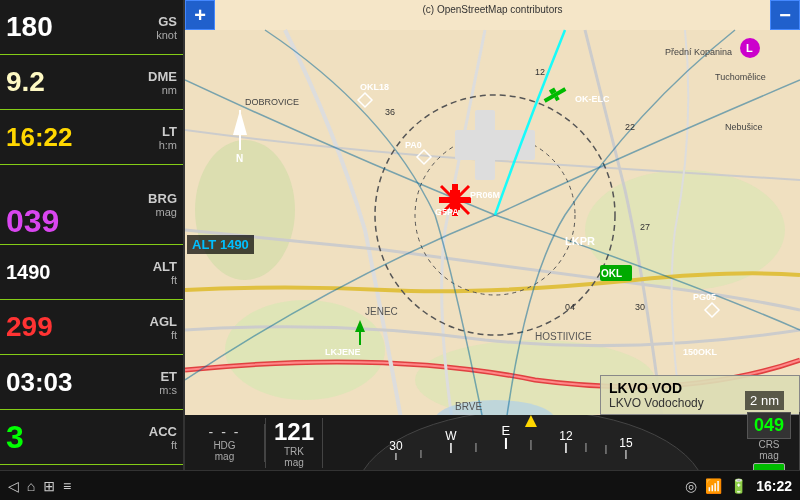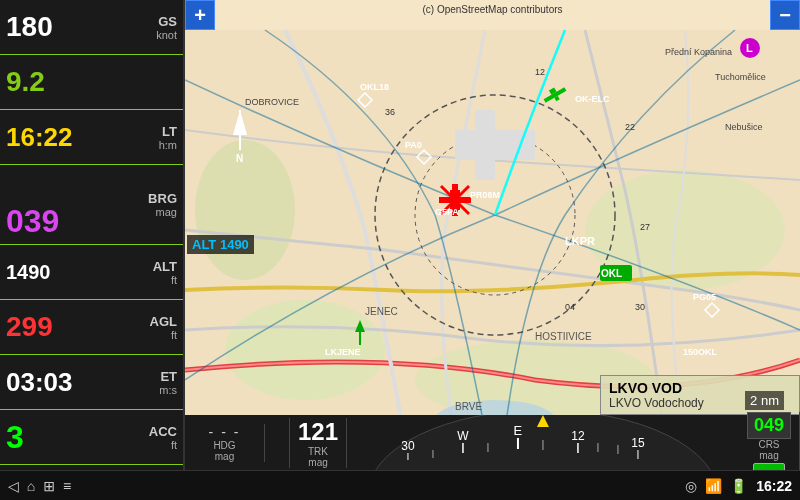--- a/index.html
+++ b/index.html
@@ -60,21 +60,21 @@
       color: #ccc;
       text-align: center;
     }
 
     .data-label-sub {
       font-size: 11px;
       color: #aaa;
     }
 
     .value-gs { color: white; }
-    .value-dme { color: #84cc16; font-size: 28px; }
+    .value-dme { color: #fef9c3; font-size: 28px; }
     .value-lt { color: #ffd700; font-size: 26px; }
     .value-brg { color: #d946ef; font-size: 32px; margin-top: 34px; }
     .value-alt { color: white; font-size: 20px; }
     .value-agl { color: #ff3333; font-size: 28px; }
     .value-et { color: white; font-size: 26px; }
     .value-acc { color: #00ff00; font-size: 32px; }
 
     
     .map-area {
       flex: 1;
@@ -162,21 +162,20 @@
     .hdg-label { font-size: 10px; color: #aaa; }
     .hdg-dashes { color: #ccc; font-size: 14px; letter-spacing: 2px; }
 
     .trk-display {
       display: flex;
       flex-direction: column;
       align-items: center;
       padding: 0 8px;
       border-left: 1px solid #444;
       border-right: 1px solid #444;
-      margin-left: 24px;
     }
     .trk-value { color: white; font-size: 24px; font-weight: bold; }
     .trk-label { color: #aaa; font-size: 10px; }
 
     .crs-section {
       display: flex;
       flex-direction: column;
       align-items: center;
       padding: 0 8px;
       border-right: 1px solid #444;
@@ -266,20 +265,24 @@
     <div class="data-row">
       <div class="data-value value-gs">180</div>
       <div class="data-label-group">
         <span class="data-label-main">GS</span>
         <span class="data-label-sub">knot</span>
       </div>
     </div>
 
     <div class="data-row">
       <div class="data-value value-dme">9.2</div>
+      <div class="data-label-group">
+        <span class="data-label-main">DME</span>
+        <span class="data-label-sub">nm</span>
+      </div>
     </div>
 
     <div class="data-row">
       <div class="data-value value-lt">16:22</div>
       <div class="data-label-group">
         <span class="data-label-main">LT</span>
         <span class="data-label-sub">h:m</span>
       </div>
     </div>
 

